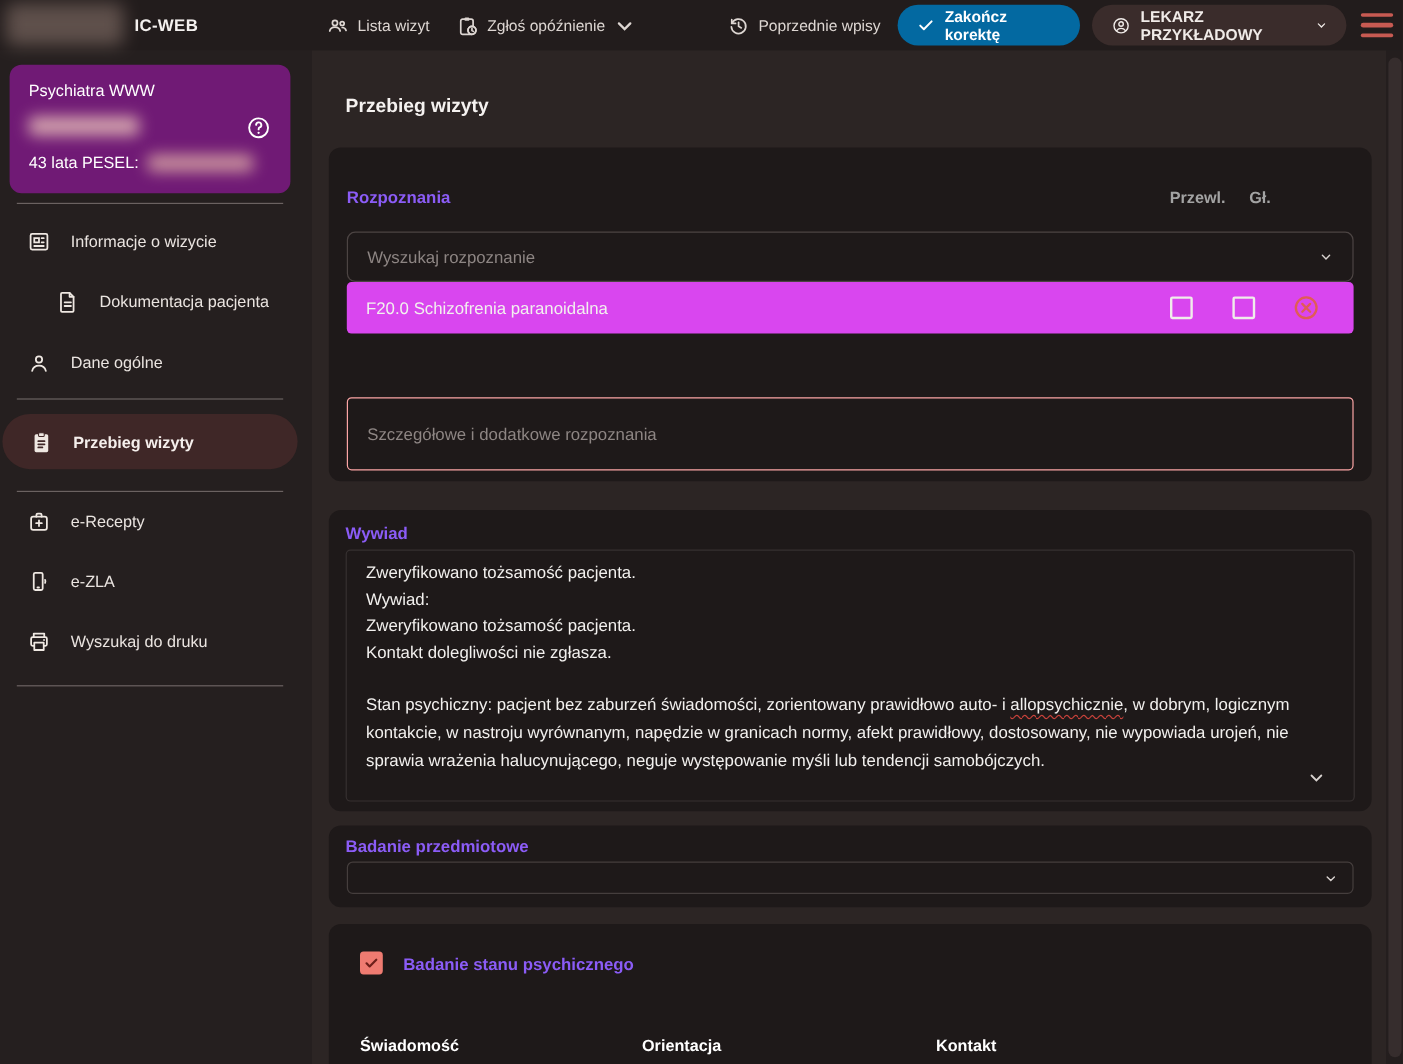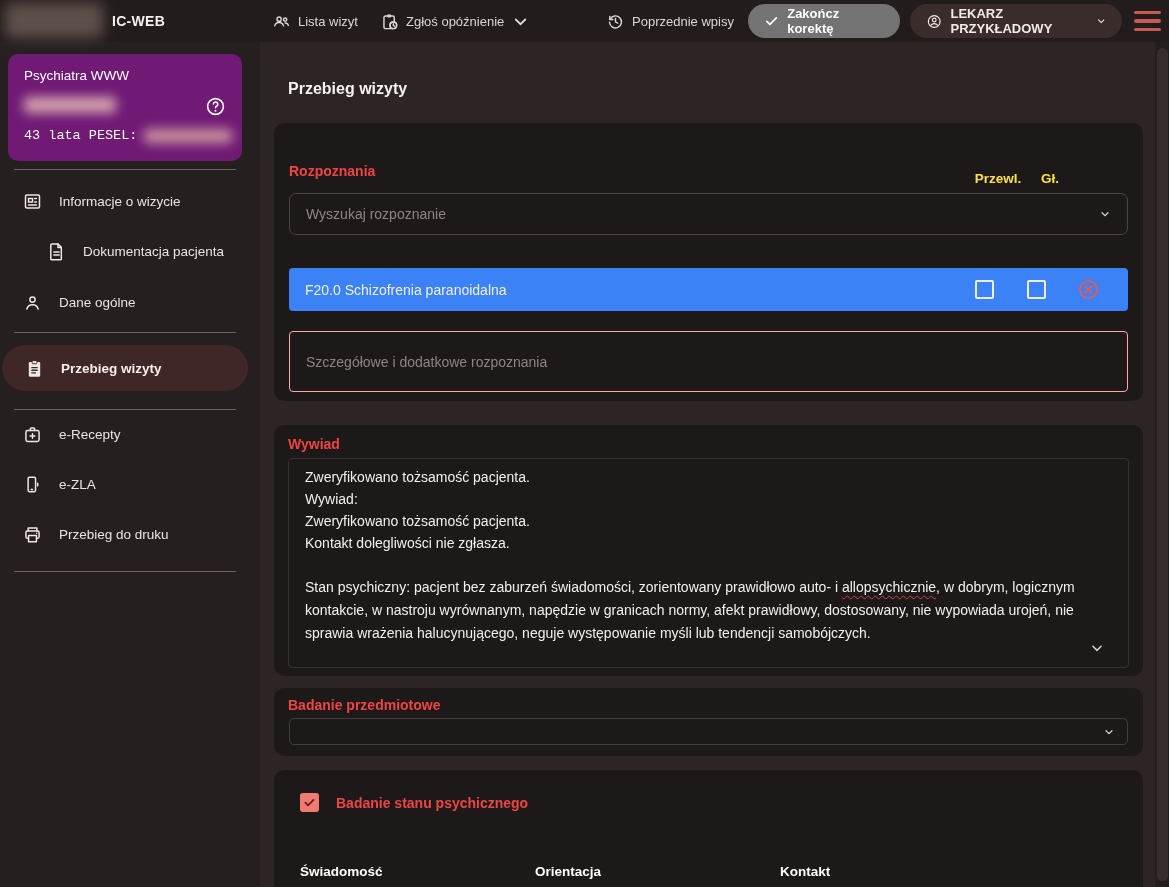--- a/index.html
+++ b/index.html
@@ -7,56 +7,56 @@
   body { font-family:"Liberation Sans", sans-serif; background:#2c2524; color:#efecea; }
   .app { position:relative; width:1169px; height:887px; overflow:hidden; }
 
   
   .topbar { position:absolute; left:0; top:0; width:1169px; height:42px; background:#221c1c; z-index:5; }
   .logo-blur { position:absolute; left:5px; top:3px; width:98px; height:35px; background:#6e5d57; border-radius:6px; filter:blur(7px); opacity:.8; }
   .brand { position:absolute; left:112px; top:0; height:42px; display:flex; align-items:center; font-size:14px; font-weight:bold; color:#f4f1ef; letter-spacing:.3px; }
   .tb-item { position:absolute; top:0; height:42px; display:flex; align-items:center; gap:7px; font-size:13px; color:#ddd6d2; cursor:pointer; }
   .tb-item svg { width:19px; height:19px; }
   .pill-btn { position:absolute; top:4px; height:34px; border-radius:17px; display:flex; align-items:center; gap:8px; padding:0 16px; font-size:13px; font-weight:bold; cursor:pointer; }
-  .finish { left:748px; width:152px; background:#737373; color:#ffffff; justify-content:center; }
+  .finish { left:748px; width:152px; background:#0369a1; color:#ffffff; justify-content:center; }
   .finish svg { width:16px; height:16px; }
   .userpill { left:910px; width:212px; background:#3a2c2b; color:#f0ebe8; }
   .userpill svg.acct { width:19px; height:19px; }
   .chev { width:12px; height:12px; }
   .hamburger { position:absolute; left:1134px; top:11px; width:27px; height:20px; display:flex; flex-direction:column; justify-content:space-between; cursor:pointer; }
   .hamburger span { display:block; height:3.2px; background:#c75a52; border-radius:2px; }
 
   
   .sidebar { position:absolute; left:0; top:42px; width:260px; height:845px; background:#251f1f; }
   .patient-card { position:absolute; left:8px; top:12px; width:234px; height:107px; background:#701a75; border-radius:10px; padding:14px 16px; }
   .pc-title { font-size:13.5px; color:#ffffff; }
   .pc-name-blur { position:absolute; left:16px; top:43px; width:92px; height:16px; background:#e6bcb8; border-radius:4px; filter:blur(6px); opacity:.85; }
   .pc-help { position:absolute; right:16px; top:42px; width:21px; height:21px; cursor:pointer; }
-  .pc-age { position:absolute; left:16px; top:74px; font-size:13.5px; color:#ffffff; white-space:nowrap; display:flex; align-items:center; gap:7px;font-family:Liberation Mono, monospace; }
+  .pc-age { position:absolute; left:16px; top:74px; font-size:13.5px; color:#ffffff; white-space:nowrap; display:flex; align-items:center; gap:7px; }
   .pc-pesel-blur { display:inline-block; width:88px; height:14px; background:#dcaaa6; border-radius:4px; filter:blur(6px); opacity:.85; }
   .sb-divider { position:absolute; left:14px; width:222px; height:1px; background:#6b6261; }
   .sb-item { position:absolute; left:0; width:250px; height:50px; display:flex; align-items:center; gap:16px; padding-left:22px; font-size:13.5px; color:#eae4e0; cursor:pointer; }
   .sb-item svg { width:21px; height:21px; flex:0 0 auto; color:#efe8e2; }
   .sb-item.active { left:2px; width:246px; height:46px; background:#3f2727; border-radius:23px; font-weight:bold; color:#f5efec; }
 
   
   .main-title { position:absolute; left:288px; top:80px; font-size:16px; font-weight:bold; color:#f5f2f0; }
   .card { position:absolute; left:274px; width:869px; background:#1e1919; border-radius:10px; }
-  .card-label { font-size:14px; font-weight:bold; color:#ef4444; }
+  .card-label { font-size:14px; font-weight:bold; color:#8b5cf6; }
 
   
   .card-diag { top:123px; height:278px; }
   .diag-header { position:absolute; left:15px; right:15px; top:33px; display:flex; align-items:center; }
   .diag-cols { margin-left:auto; display:flex; }
-  .diag-col { width:52px; text-align:center; font-size:13.5px; font-weight:bold; color:#fde047;margin-top:15px; }
+  .diag-col { width:52px; text-align:center; font-size:13.5px; font-weight:bold; color:#a3a3a3; }
   .diag-col-spacer { width:52px; }
   .search-box { position:absolute; left:15px; top:70px; width:839px; height:42px; border:1px solid #4c4443; border-radius:7px; display:flex; align-items:center; padding:0 16px; cursor:text; }
   .placeholder { font-size:14px; color:#8d8583; }
   .search-box .chev, .select-box .chev { margin-left:auto; color:#d8d2cf; }
-  .diag-row { position:absolute; left:15px; top:145px; width:839px; height:43px; background:#3b82f6; border-radius:4px; display:flex; align-items:center; padding:0 16px; }
+  .diag-row { position:absolute; left:15px; top:112px; width:839px; height:43px; background:#d946ef; border-radius:4px; display:flex; align-items:center; padding:0 16px; }
   .diag-row-name { font-size:14px; color:#f2f0ee; }
   .diag-row-cells { margin-left:-16px; margin-right:-2px; display:flex; margin-left:auto; }
   .cell { width:52px; display:flex; align-items:center; justify-content:center; }
   .cbox { width:19px; height:19px; border:2px solid #f0ecea; border-radius:2px; background:transparent; cursor:pointer; }
   .remove-x { width:23px; height:23px; cursor:pointer; color:#e05c55; }
   .extra-box { position:absolute; left:15px; top:208px; width:839px; height:61px; border:1px solid #fca5a5; border-radius:4px; display:flex; align-items:center; padding:0 16px; cursor:text; }
 
   
   .card-interview { top:425px; height:251px; }
   .card-interview .card-label { position:absolute; left:14px; top:11px; }
@@ -227,21 +227,21 @@
       <span>e-ZLA</span>
     </div>
 
     <div class="sb-item" style="top:467px;">
       <svg viewBox="0 0 24 24" fill="none" stroke="currentColor" stroke-width="1.7" stroke-linecap="round" stroke-linejoin="round">
           <path d="M7 8V4.5h10V8"></path>
           <rect x="4.5" y="8" width="15" height="8.2" rx="1.5"></rect>
           <rect x="7.5" y="13.2" width="9" height="7" fill="#251f1f"></rect>
           <circle cx="16.8" cy="10.6" r=".9" fill="currentColor" stroke="none"></circle>
         </svg>
-      <span>Przebieg do druku</span>
+      <span>Wyszukaj do druku</span>
     </div>
 
     <div class="sb-divider" style="top:529px;"></div>
   </div>
 
   <div class="main-title">Przebieg wizyty</div>
 
   <div class="card card-diag">
     <div class="diag-header">
       <span class="card-label">Rozpoznania</span>

